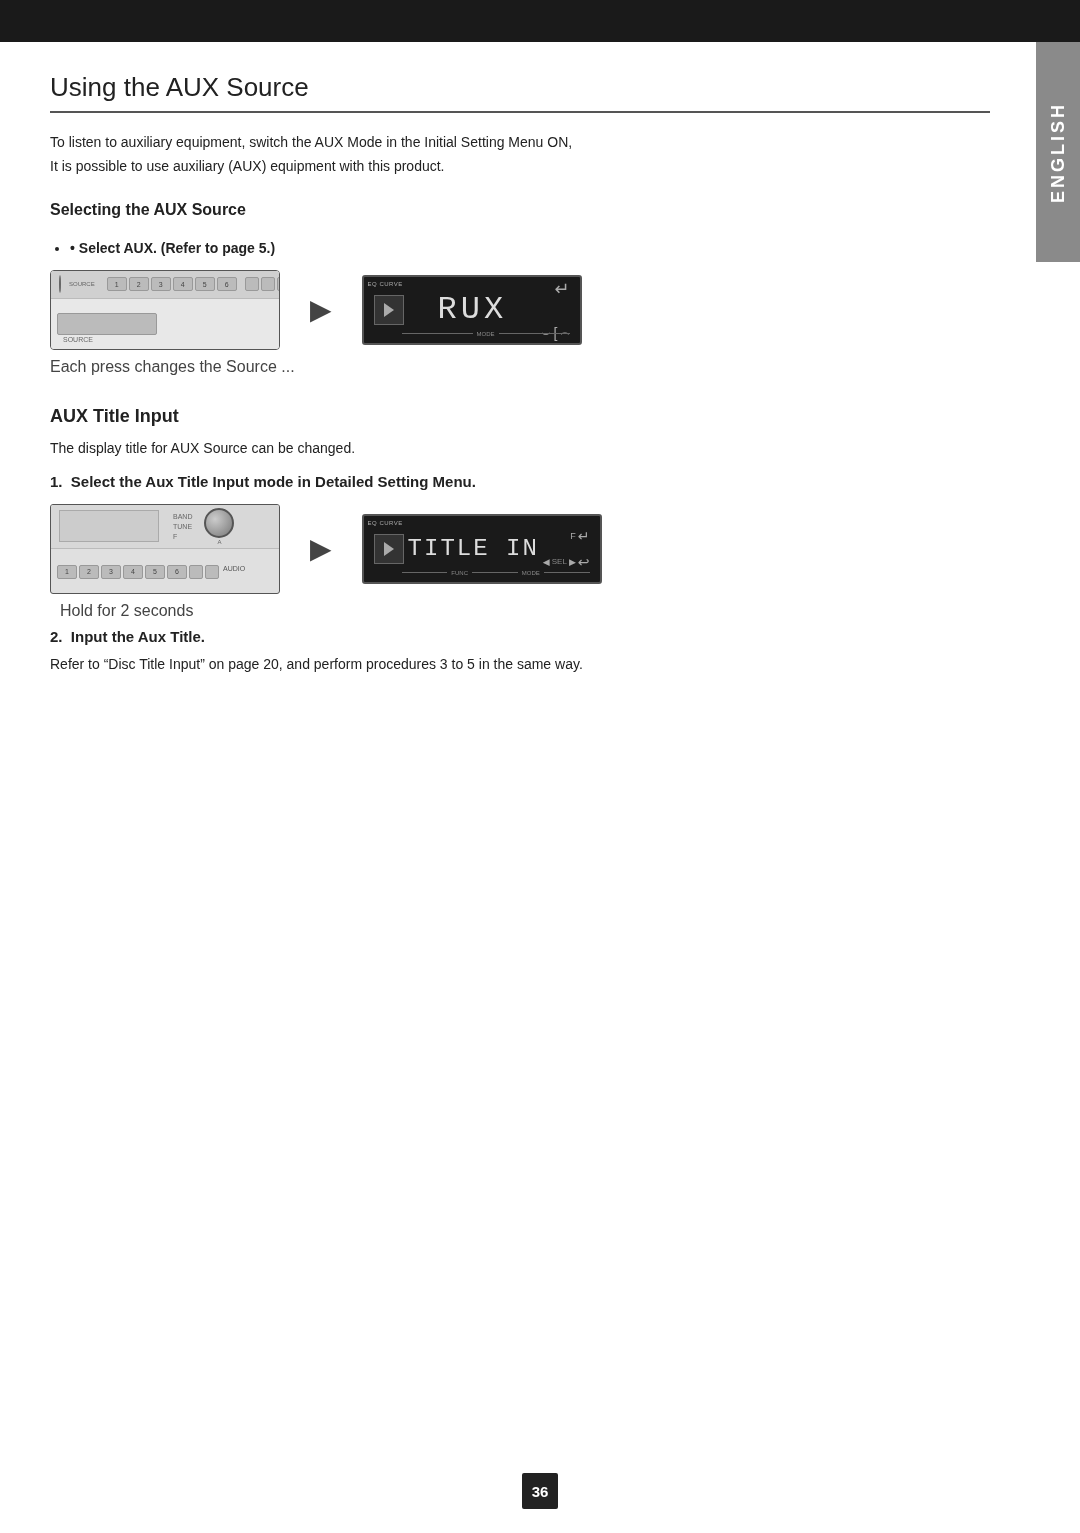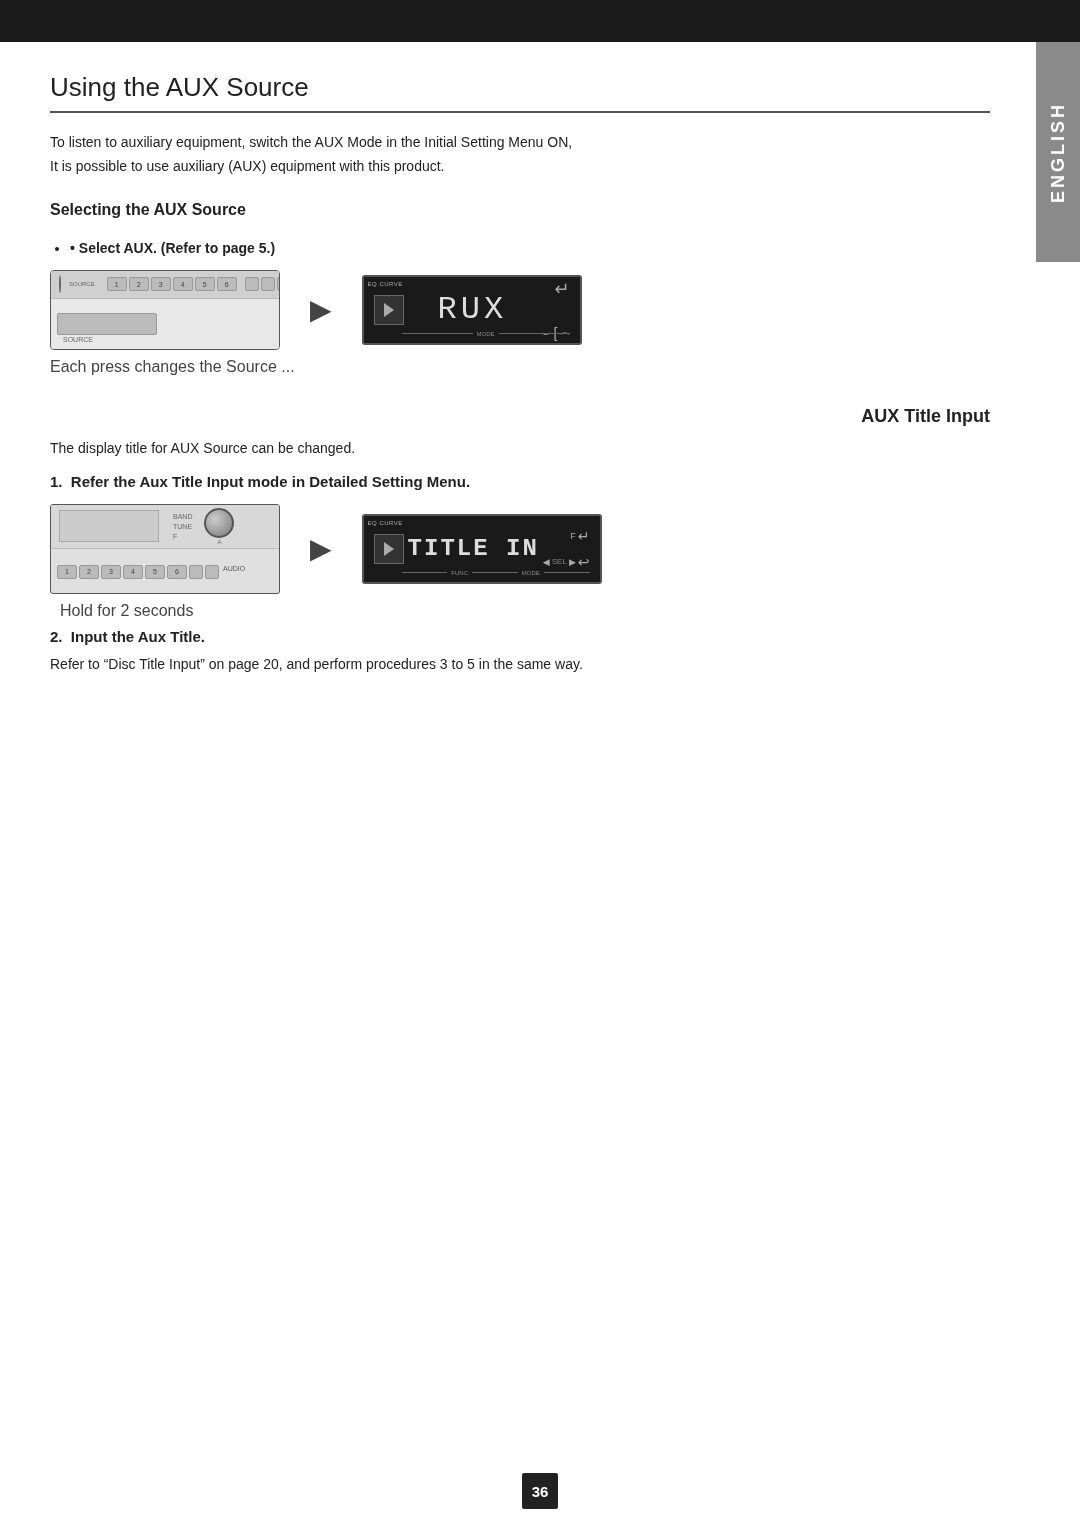--- a/index.html
+++ b/index.html
@@ -67,21 +67,20 @@
       font-size: 16px;
       font-weight: bold;
       margin-bottom: 14px;
     }
 
     .section-heading-2 {
       font-size: 18px;
       font-weight: bold;
       margin-bottom: 10px;
       margin-top: 22px;
-      text-align: right;
     }
 
     
     .bullet-item {
       font-size: 14px;
       font-weight: bold;
       margin-left: 20px;
       margin-bottom: 10px;
       list-style: disc;
       display: list-item;
@@ -204,21 +203,21 @@
       font-weight: normal;
       color: #ddd;
       letter-spacing: 4px;
       flex: 1;
       text-align: center;
     }
 
     .display-text-title {
       font-family: 'Courier New', monospace;
       font-size: 24px;
-      font-weight: bold;
+      font-weight: normal;
       color: #ddd;
       letter-spacing: 2px;
       flex: 1;
       text-align: center;
     }
 
     .display-controls-right {
       display: flex;
       flex-direction: column;
       align-items: flex-end;
@@ -443,21 +442,21 @@
 
   <div class="section-heading-2" style="margin-top:30px;">
     <span>AUX Title Input</span>
   </div>
 
   <div class="step-text">
     <span>The display title for AUX Source can be changed.</span>
   </div>
 
   <div class="numbered-step">
-    <span>1.</span>&nbsp;&nbsp;<span>Refer the Aux Title Input mode in Detailed Setting Menu.</span>
+    <span>1.</span>&nbsp;&nbsp;<span>Select the Aux Title Input mode in Detailed Setting Menu.</span>
   </div>
 
   <div class="illustration-row">
 
     <div class="device-right-radio">
       <div class="device-right-top">
         <div class="radio-display-area"></div>
         <div style="display:flex;flex-direction:column;gap:3px;margin-left:6px;">
           <div style="font-size:7px;color:#666;">BAND</div>
           <div style="font-size:7px;color:#666;">TUNE</div>

